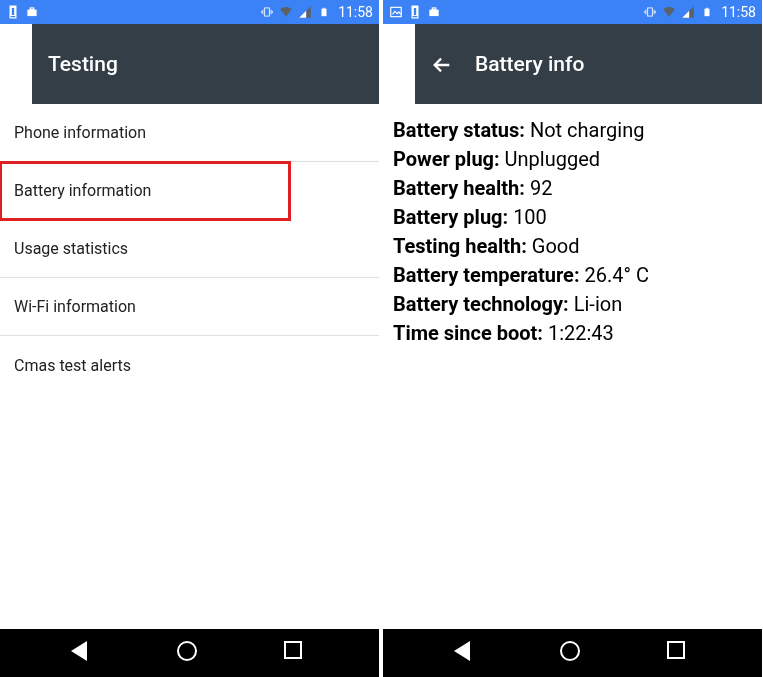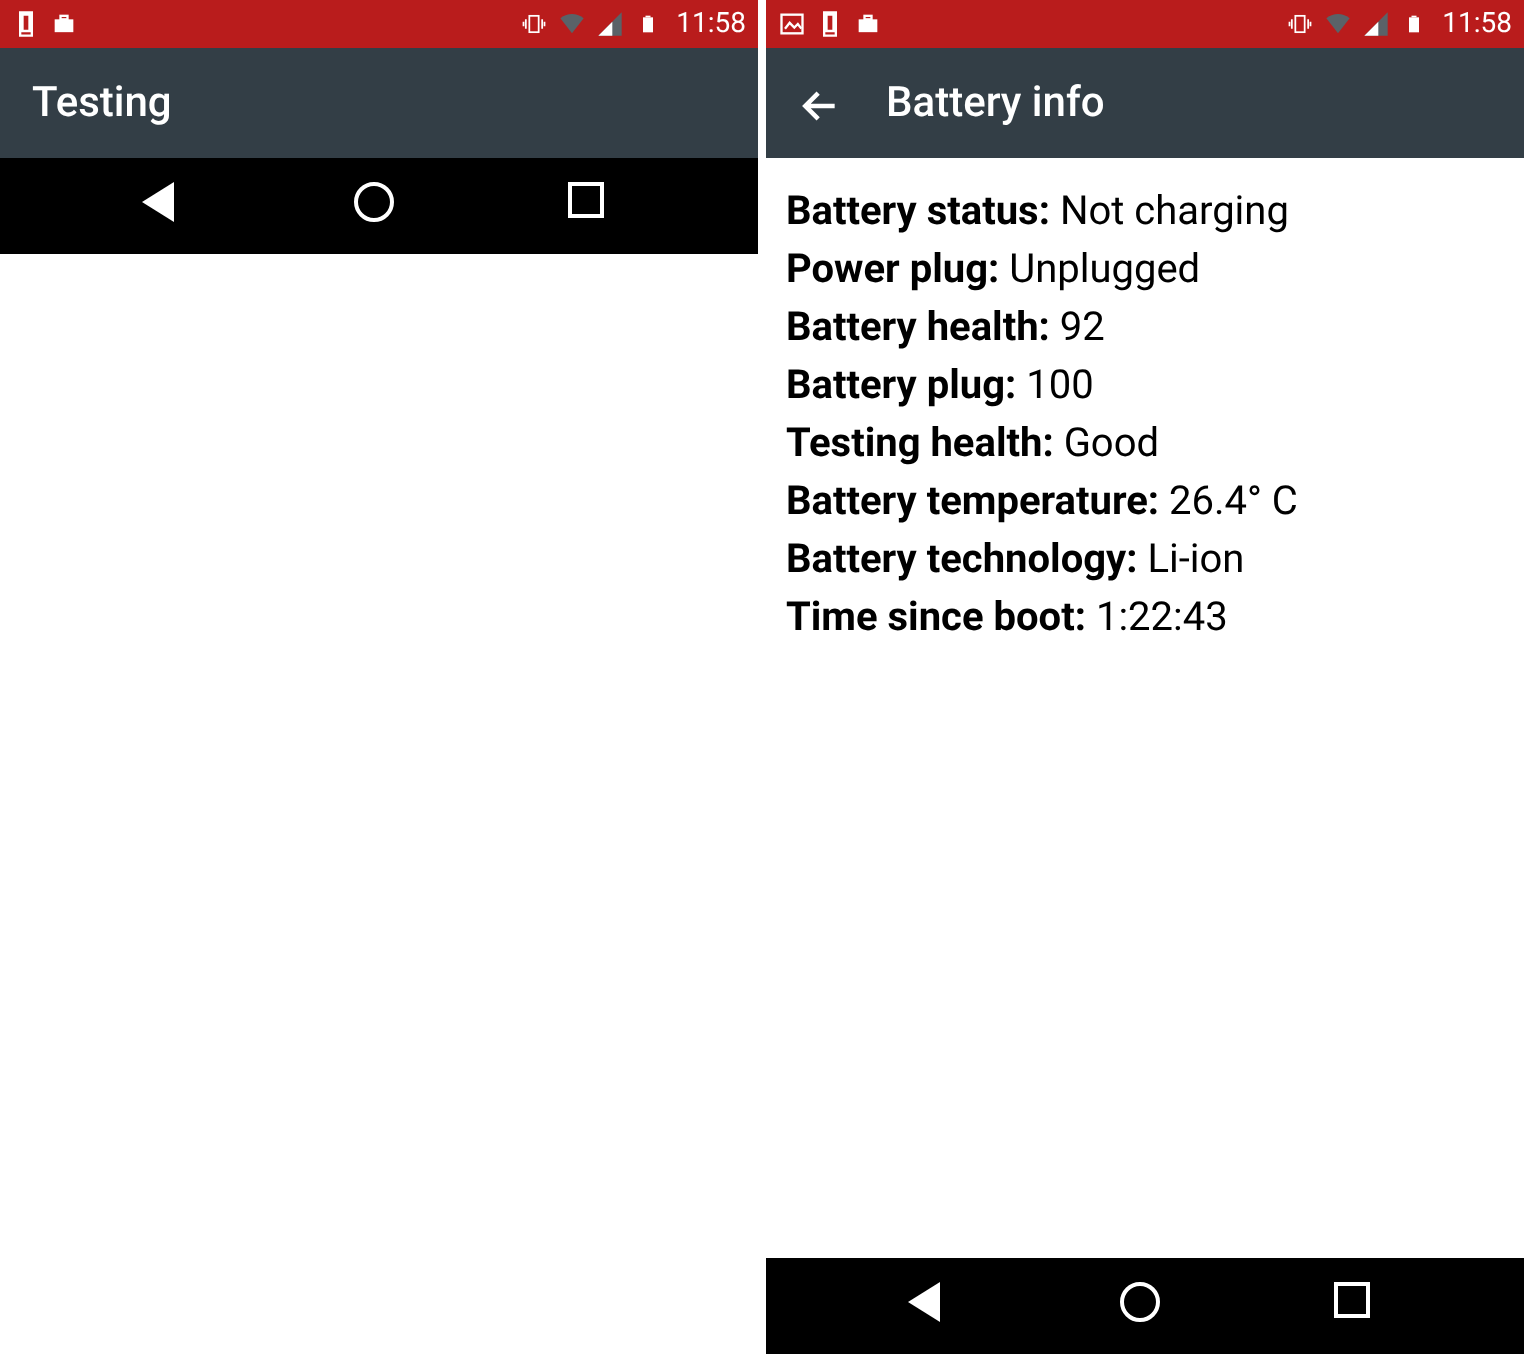--- a/index.html
+++ b/index.html
@@ -14,50 +14,51 @@
     .phone {
       width: 379px;
       height: 677px;
       background: #fff;
       display: flex;
       flex-direction: column;
       position: relative;
     }
     .status-bar {
       height: 24px;
-      background: #b91c1c;
+      background: #3b82f6;
       display: flex;
       align-items: center;
       justify-content: space-between;
       padding: 0 6px;
       color: #fff;
       font-size: 13px;
     }
     .status-left, .status-right {
       display: flex;
       align-items: center;
       gap: 5px;
     }
     .status-icon {
       width: 14px;
       height: 14px;
       display: flex;
       align-items: center;
       justify-content: center;
     }
     .app-bar {
-      height: 55px;
+      height: 80px;
       background: #333e46;
       display: flex;
       align-items: center;
       padding: 0 16px;
       color: #fff;
       font-size: 21px;
       font-weight: 500;
       gap: 24px;
+      margin-left: 32px;
     }
     .back-arrow {
       width: 20px;
       height: 20px;
       cursor: pointer;
     }
     .content {
       flex: 1;
       background: #fff;
       overflow: hidden;
@@ -160,20 +161,37 @@
         <svg viewBox="0 0 24 24" width="10" height="16">
             <rect x="6" y="4" width="12" height="18" fill="#fff"></rect>
             <rect x="9" y="2" width="6" height="2" fill="#fff"></rect>
           </svg>
       </span>
       <span class="time-text">11:58</span>
     </div>
   </div>
   <div class="app-bar">
     <span>Testing</span>
+  </div>
+  <div class="content">
+    <div class="list-item">
+      <span>Phone information</span>
+    </div>
+    <div class="list-item highlighted">
+      <span>Battery information</span>
+    </div>
+    <div class="list-item">
+      <span>Usage statistics</span>
+    </div>
+    <div class="list-item">
+      <span>Wi-Fi information</span>
+    </div>
+    <div class="list-item" style="border-bottom:none;">
+      <span>Cmas test alerts</span>
+    </div>
   </div>
   <div class="nav-bar">
     <div class="nav-btn">
         <div class="triangle-back"></div>
       </div>
     <div class="nav-btn">
         <div class="circle-home"></div>
       </div>
     <div class="nav-btn">
         <div class="square-recent"></div>

